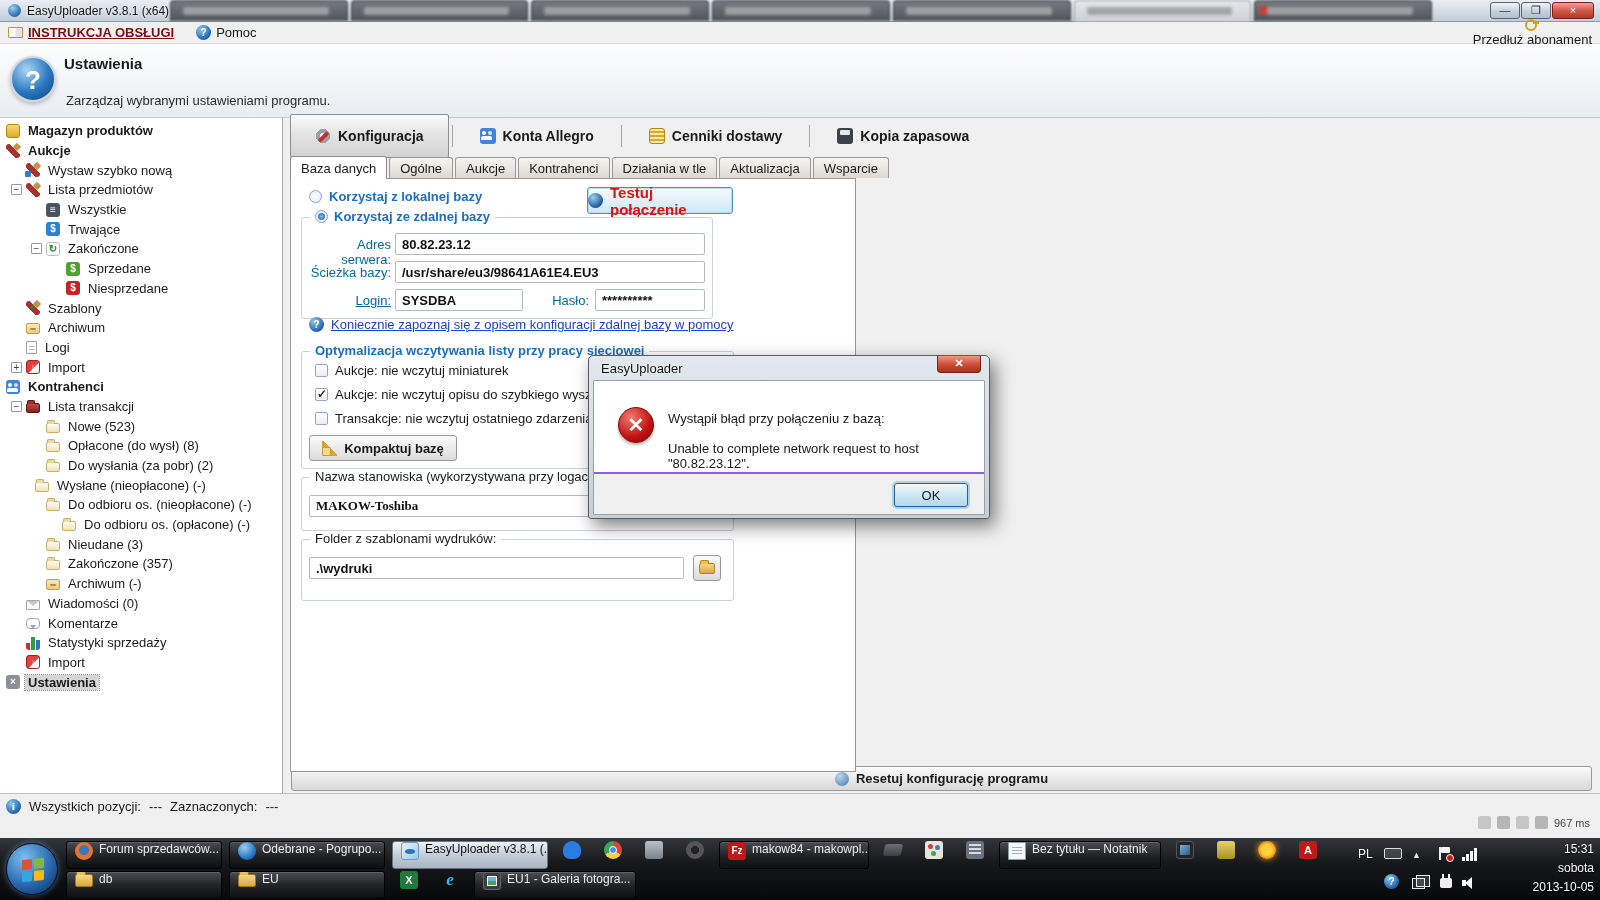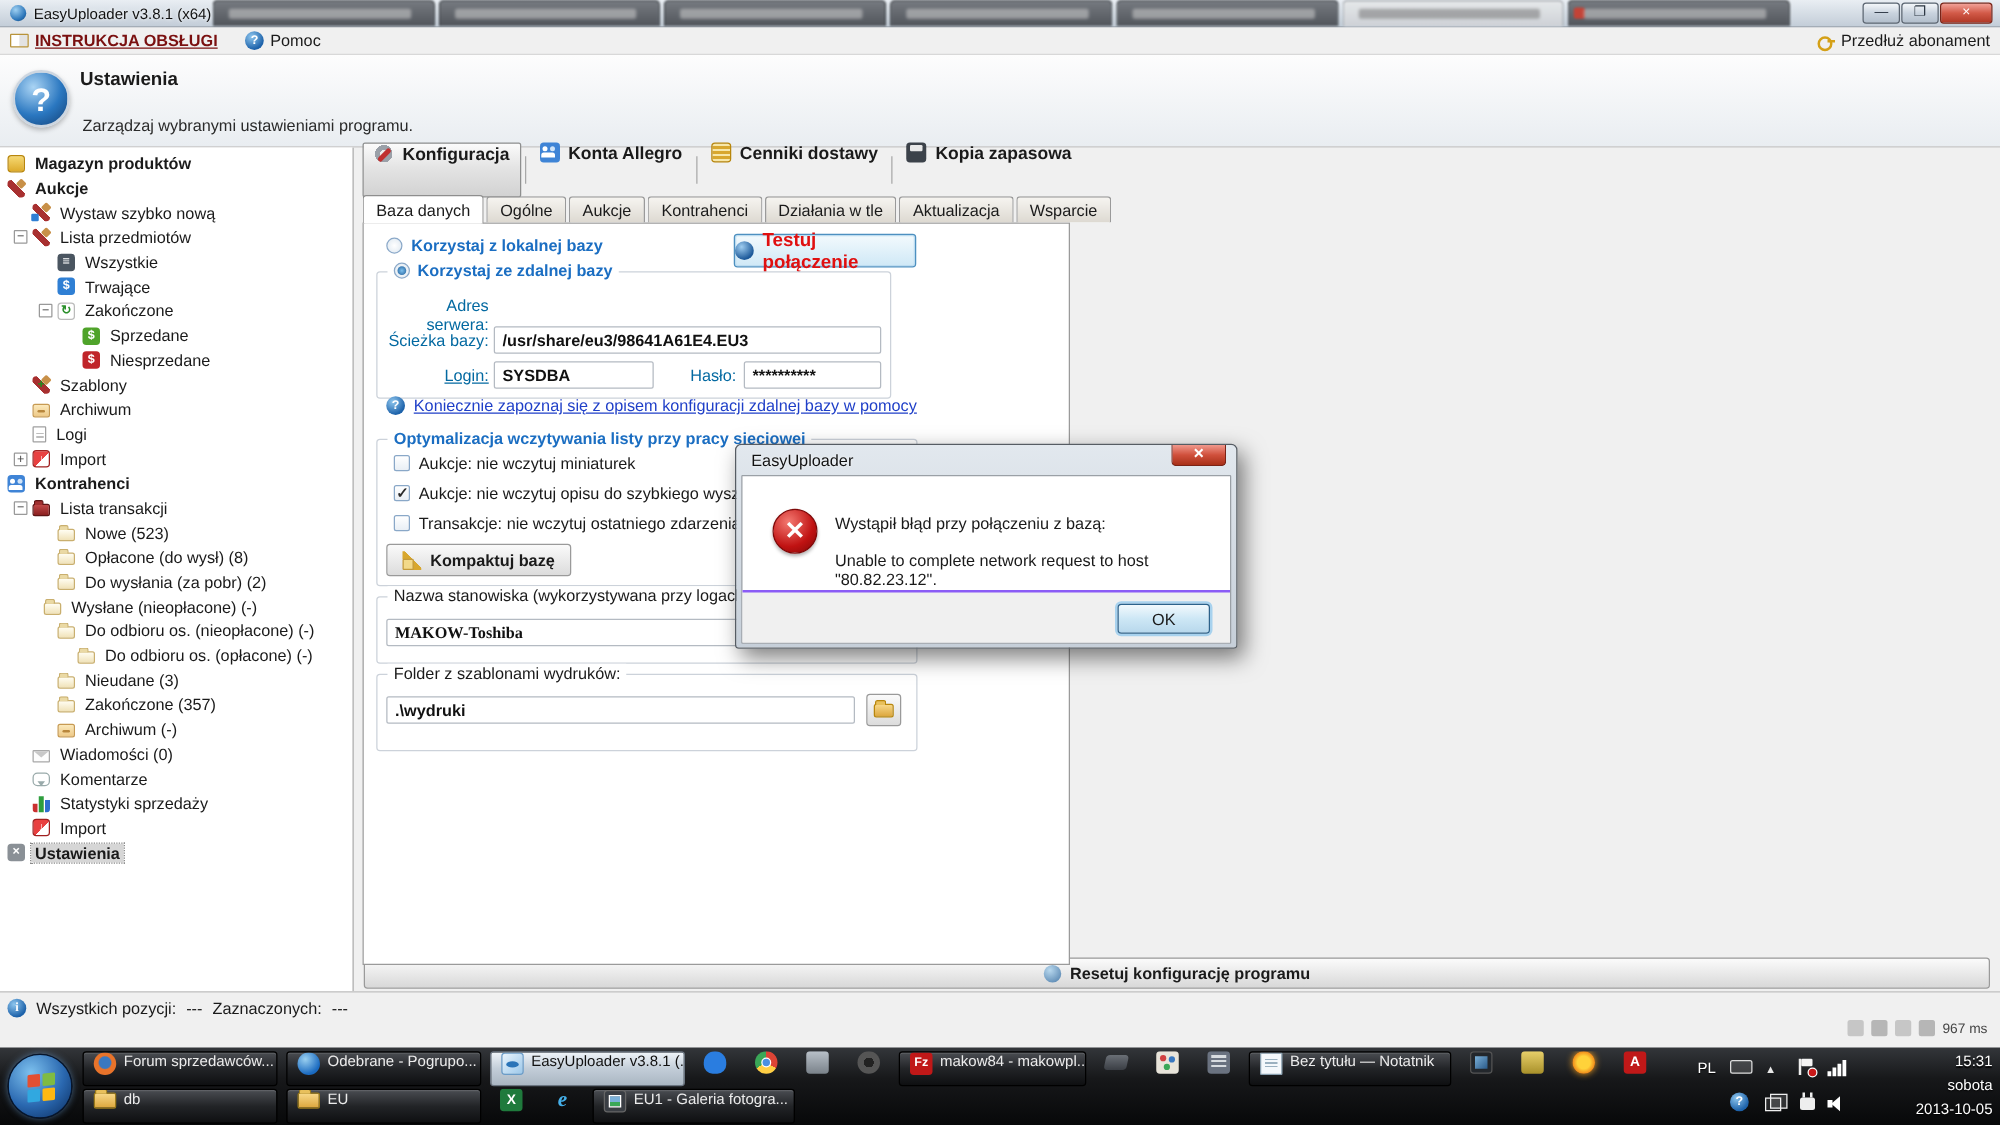--- a/index.html
+++ b/index.html
@@ -82,21 +82,21 @@
     background:repeating-linear-gradient(#fff 0 1px,#bdbdbd 1px 2px,#fff 2px 3px);}
   .i-mail{width:14px;height:10px;margin-top:3px;background:#fdfdfd;border:1px solid #a8a8a8;border-radius:1px;}
   .i-mail::before{content:"";position:absolute;left:0;top:0;border-left:6px solid transparent;border-right:6px solid transparent;border-top:5px solid #c8c8c8;}
   .i-comment{width:14px;height:11px;margin-top:1px;background:#fff;border:1px solid #9aa;border-radius:4px;}
   .i-comment::before{content:"";position:absolute;bottom:-4px;left:3px;border:3px solid transparent;border-top:4px solid #9aa;}
   .i-stats{background-image:linear-gradient(#c93030,#c93030),linear-gradient(#2e9e3e,#2e9e3e),linear-gradient(#2f6fd0,#2f6fd0);
     background-size:4px 7px,4px 13px,4px 10px;background-position:0 100%,5px 100%,10px 100%;background-repeat:no-repeat;}
 
   
   .main-tabs{position:absolute;left:290px;top:122px;height:28px;display:flex;align-items:center;}
-  .main-tab{display:flex;align-items:flex-start;padding:0 8px;height:44px;font-weight:bold;font-size:14px;}
+  .main-tab{display:flex;align-items:center;padding:0 24px;height:44px;font-weight:bold;font-size:14px;}
   .main-tab.active{border:1px solid #8e8f8f;border-radius:2px;background:linear-gradient(#fbfbfb,#e4e4e4 45%,#d2d2d2);}
   .tab-sep{width:1px;height:22px;background:#a8a8a8;margin:0 3px;}
   .mi{width:16px;height:16px;margin-right:7px;position:relative;border-radius:3px;flex:none;}
   .mi-gear{background:radial-gradient(circle,#ececec 0 3px,#9aa0a8 3px 7px,transparent 7px);border-radius:50%;}
   .mi-gear::after{content:"";position:absolute;left:2px;top:7px;width:13px;height:4px;background:#c03030;border-radius:2px;transform:rotate(-45deg);}
   .mi-coins{background:repeating-linear-gradient(#f7e7a9 0 2px,#d8a72e 2px 4px);border:1px solid #b8860b;}
   .mi-disk{background:#3c424a;}
   .mi-disk::after{content:"";position:absolute;left:3px;top:2px;width:10px;height:5px;background:#e8e8e8;border-radius:1px;}
 
   
@@ -276,21 +276,21 @@
 
   <div class="menubar">
     <div class="menu-item">
       <span class="book-ico"></span>
       <span class="manual-label">INSTRUKCJA OBSŁUGI</span>
     </div>
     <div class="menu-item">
       <span class="q-ico">?</span>
       <span>Pomoc</span>
     </div>
-    <div class="right menu-item" style="margin-right:0;">
+    <div class="right menu-item" style="margin-right:0;flex-direction:column;">
       <span class="key-ico"></span>
       <span>Przedłuż abonament</span>
     </div>
   </div>
 
   <div class="header">
     <div class="hdr-ico">?</div>
     <div class="hdr-title">Ustawienia</div>
     <div class="hdr-sub">Zarządzaj wybranymi ustawieniami programu.</div>
   </div>
@@ -474,20 +474,21 @@
       <span>Testuj połączenie</span>
     </div>
 
     <div class="group" style="left:10px;top:38px;width:412px;height:102px;">
       <div class="group-title">
         <span class="radio checked"></span>
         <span class="blue-bold">Korzystaj ze zdalnej bazy</span>
       </div>
     </div>
     <div class="fld-label" style="left:14px;top:58px;width:86px;">Adres serwera:</div>
+    <input class="txt" style="left: 104px; top: 54px; width: 310px;" value="80.82.23.12">
     <div class="fld-label" style="left:14px;top:86px;width:86px;">Ścieżka bazy:</div>
     <input class="txt" style="left: 104px; top: 82px; width: 310px;" value="/usr/share/eu3/98641A61E4.EU3">
     <div class="fld-label" style="left:14px;top:114px;width:86px;text-decoration:underline;">Login:</div>
     <input class="txt" style="left: 104px; top: 110px; width: 128px;" value="SYSDBA">
     <div class="fld-label" style="left:240px;top:114px;width:58px;">Hasło:</div>
     <input class="txt" style="left: 304px; top: 110px; width: 110px;" value="**********">
 
     <div class="row-flex" style="left:18px;top:138px;">
       <span class="q-ico">?</span>
       <a class="help-link">Koniecznie zapoznaj się z opisem konfiguracji zdalnej bazy w pomocy</a>

